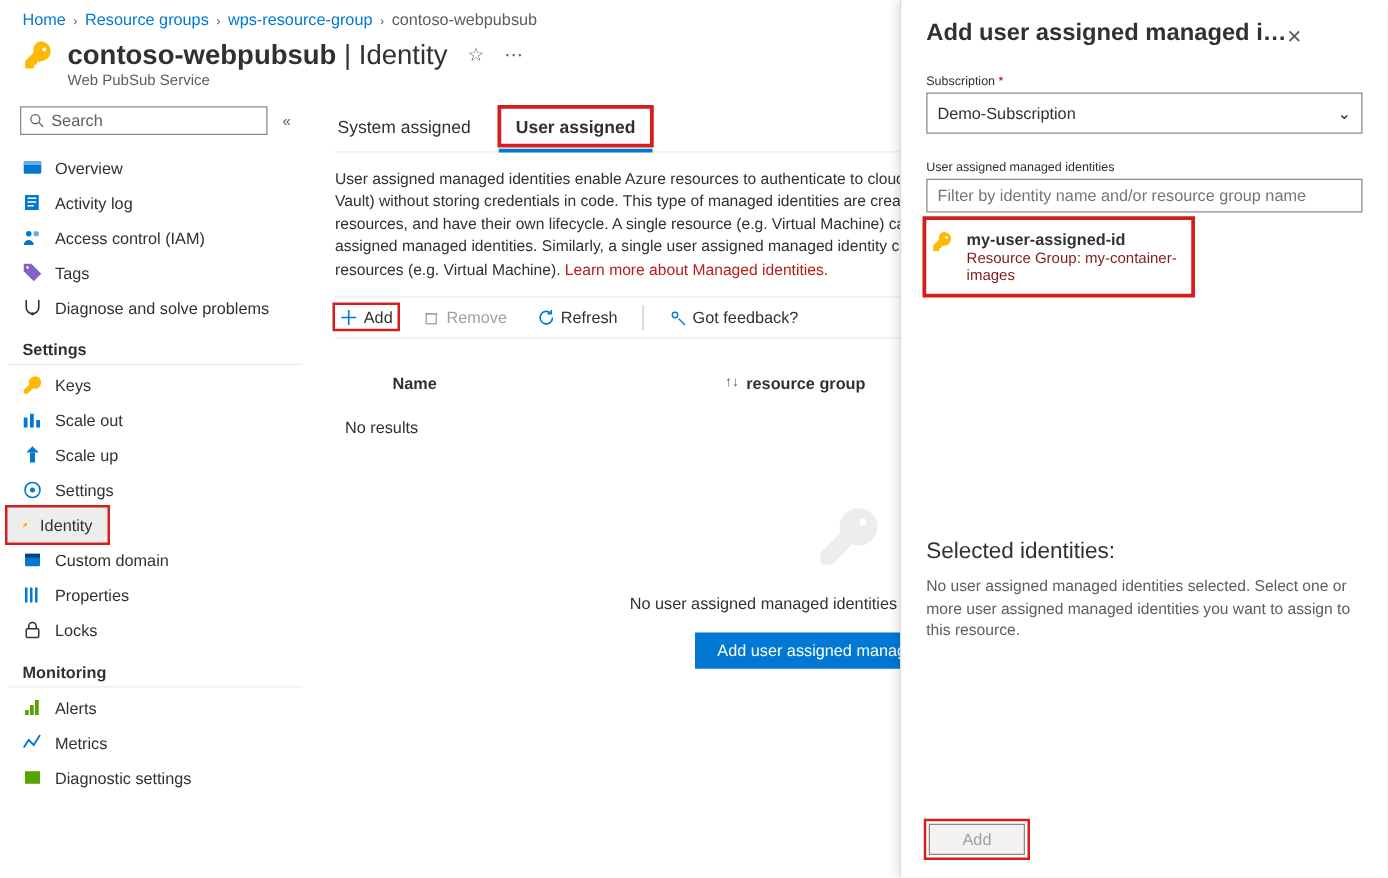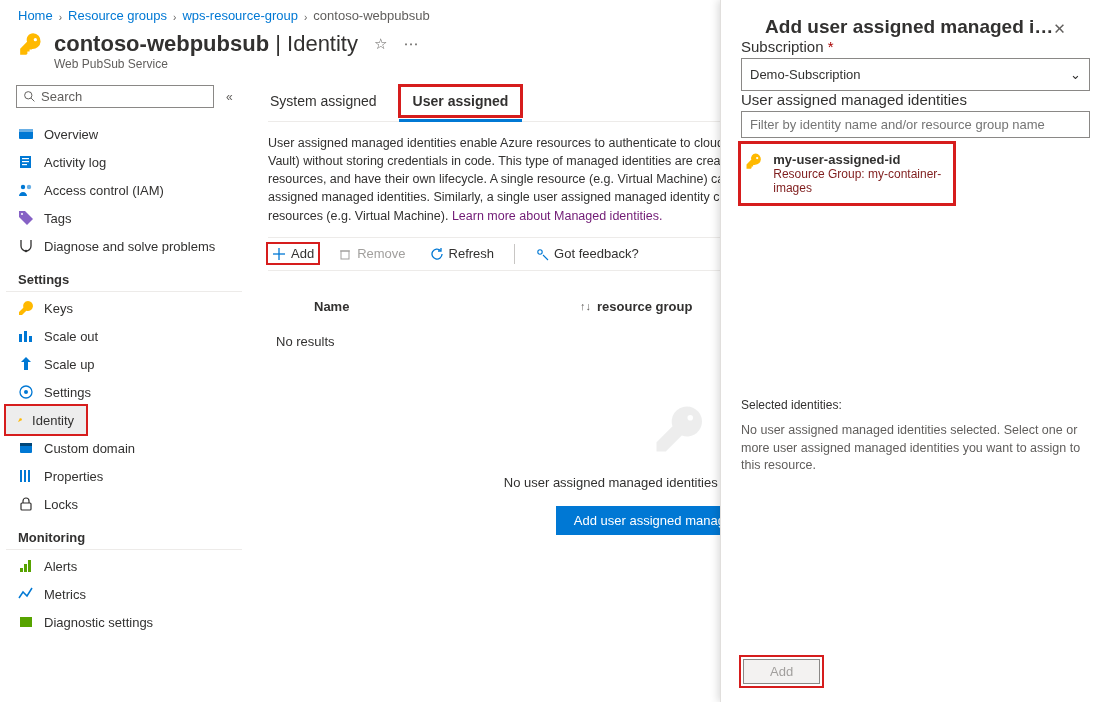--- a/index.html
+++ b/index.html
@@ -1,17 +1,17 @@
 <!DOCTYPE html>
 <html><head>
 <meta charset="utf-8">
 <style>
 * { box-sizing: border-box; margin: 0; padding: 0; font-family: "Segoe UI", sans-serif; }
 body { width: 1110px; height: 702px; background: #fff; color: #323130; font-size: 13px; overflow: hidden; position: relative; }
-a { color: #701a75; text-decoration: none; cursor: pointer; }
+a { color: #b91c1c; text-decoration: none; cursor: pointer; }
 
 .breadcrumb { display: flex; align-items: flex-end; gap: 6px; padding: 8px 18px 4px 18px; font-size: 13px; }
 .breadcrumb .sep { color: #605e5c; font-size: 10px; }
 .breadcrumb .crumb { color: #0078d4; }
 .breadcrumb .crumb.current { color: #605e5c; }
 
 .title-row { display: flex; align-items: center; gap: 10px; padding: 4px 18px 2px 18px; }
 .title-icon { width: 26px; height: 26px; display:inline-flex; align-items:center; justify-content:center; }
 h1.page-title { font-size: 22px; font-weight: 600; display: flex; align-items: center;}
 h1.page-title .light { font-weight: 400; color: #323130; }
@@ -48,31 +48,31 @@
 .col-headers .col1 { width: 300px; padding-left:40px;}
 .col-headers .sorter { font-size:11px; color:#605e5c; padding: 0 6px;}
 .no-results { padding: 10px 8px; font-size: 13px; color: #323130; }
 
 .mid-graphic { display:flex; flex-direction:column; align-items:center; margin-top: 40px; gap: 16px;}
 .key-placeholder { width:60px; height:60px; opacity:.18;}
 .mid-text { color:#323130; font-size:13px;}
 .primary-btn { background:#0078d4; color:#fff; border:none; padding: 7px 18px; font-size: 13px; cursor:pointer;}
 
 .panel { position: absolute; top: 0; right: 0; width: 390px; height: 702px; background: #fff; box-shadow: -2px 0 8px rgba(0,0,0,.15); border-left: 1px solid #e1dfdd; padding: 16px 20px; z-index: 10; display:flex; flex-direction:column;}
-.panel-head { display:flex; justify-content: center; align-items: flex-start;}
+.panel-head { display:flex; justify-content: flex-start; align-items: flex-start;}
 .panel-title { font-size: 19px; font-weight:600; white-space: nowrap; overflow: hidden; text-overflow: ellipsis; max-width: 330px;}
 .close-x { font-size:15px; cursor:pointer; color:#605e5c; padding-top:4px;}
-.panel-label { font-size:15px; color:#323130; margin-bottom:3px;}
+.panel-label { font-size:10px; color:#323130; margin-top: 22px; margin-bottom:3px;}
 .req-star { color:#a80000;}
 .panel-select { border:1px solid #8a8886; width:100%; padding: 8px 8px; font-size:13px; display:flex; justify-content:space-between; align-items:center; cursor:pointer;}
 .panel-input { border:1px solid #8a8886; width:100%; padding: 5px 8px; font-size:13px; color:#605e5c;}
 .id-item { display:flex; gap:10px; align-items:flex-start; padding: 8px 8px 8px 4px; cursor:pointer; margin-top:6px; width: 212px; }
 .id-item .id-name { font-weight:600; font-size:13px;}
 .id-item .id-sub { font-size:12px; color:#7f1d1d;}
-.sel-label { font-size:12px; margin-top: 195px;}
+.sel-label { font-size:18px; margin-top: 195px;}
 .sel-msg { font-size:12.5px; color:#605e5c; margin-top:10px; line-height:1.4;}
 .panel-footer { margin-top:auto; }
 .panel-add-btn { border:1px solid #8a8886; background:#f3f2f1; color:#a19f9d; padding: 4px 26px; font-size:13px; cursor: default;}
 
 .iconbox { display:inline-block; width:16px; height:16px;}
 </style>
 </head>
 <body>
 
 <div class="breadcrumb">

